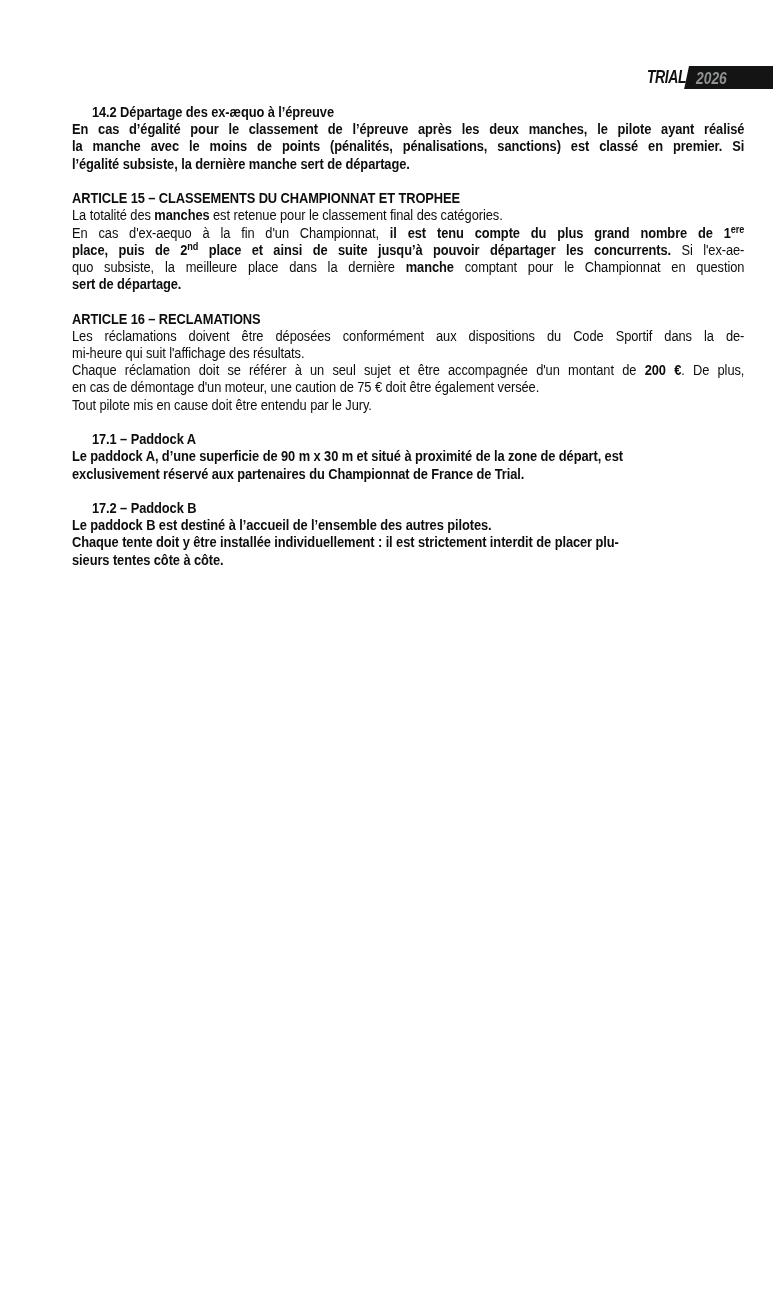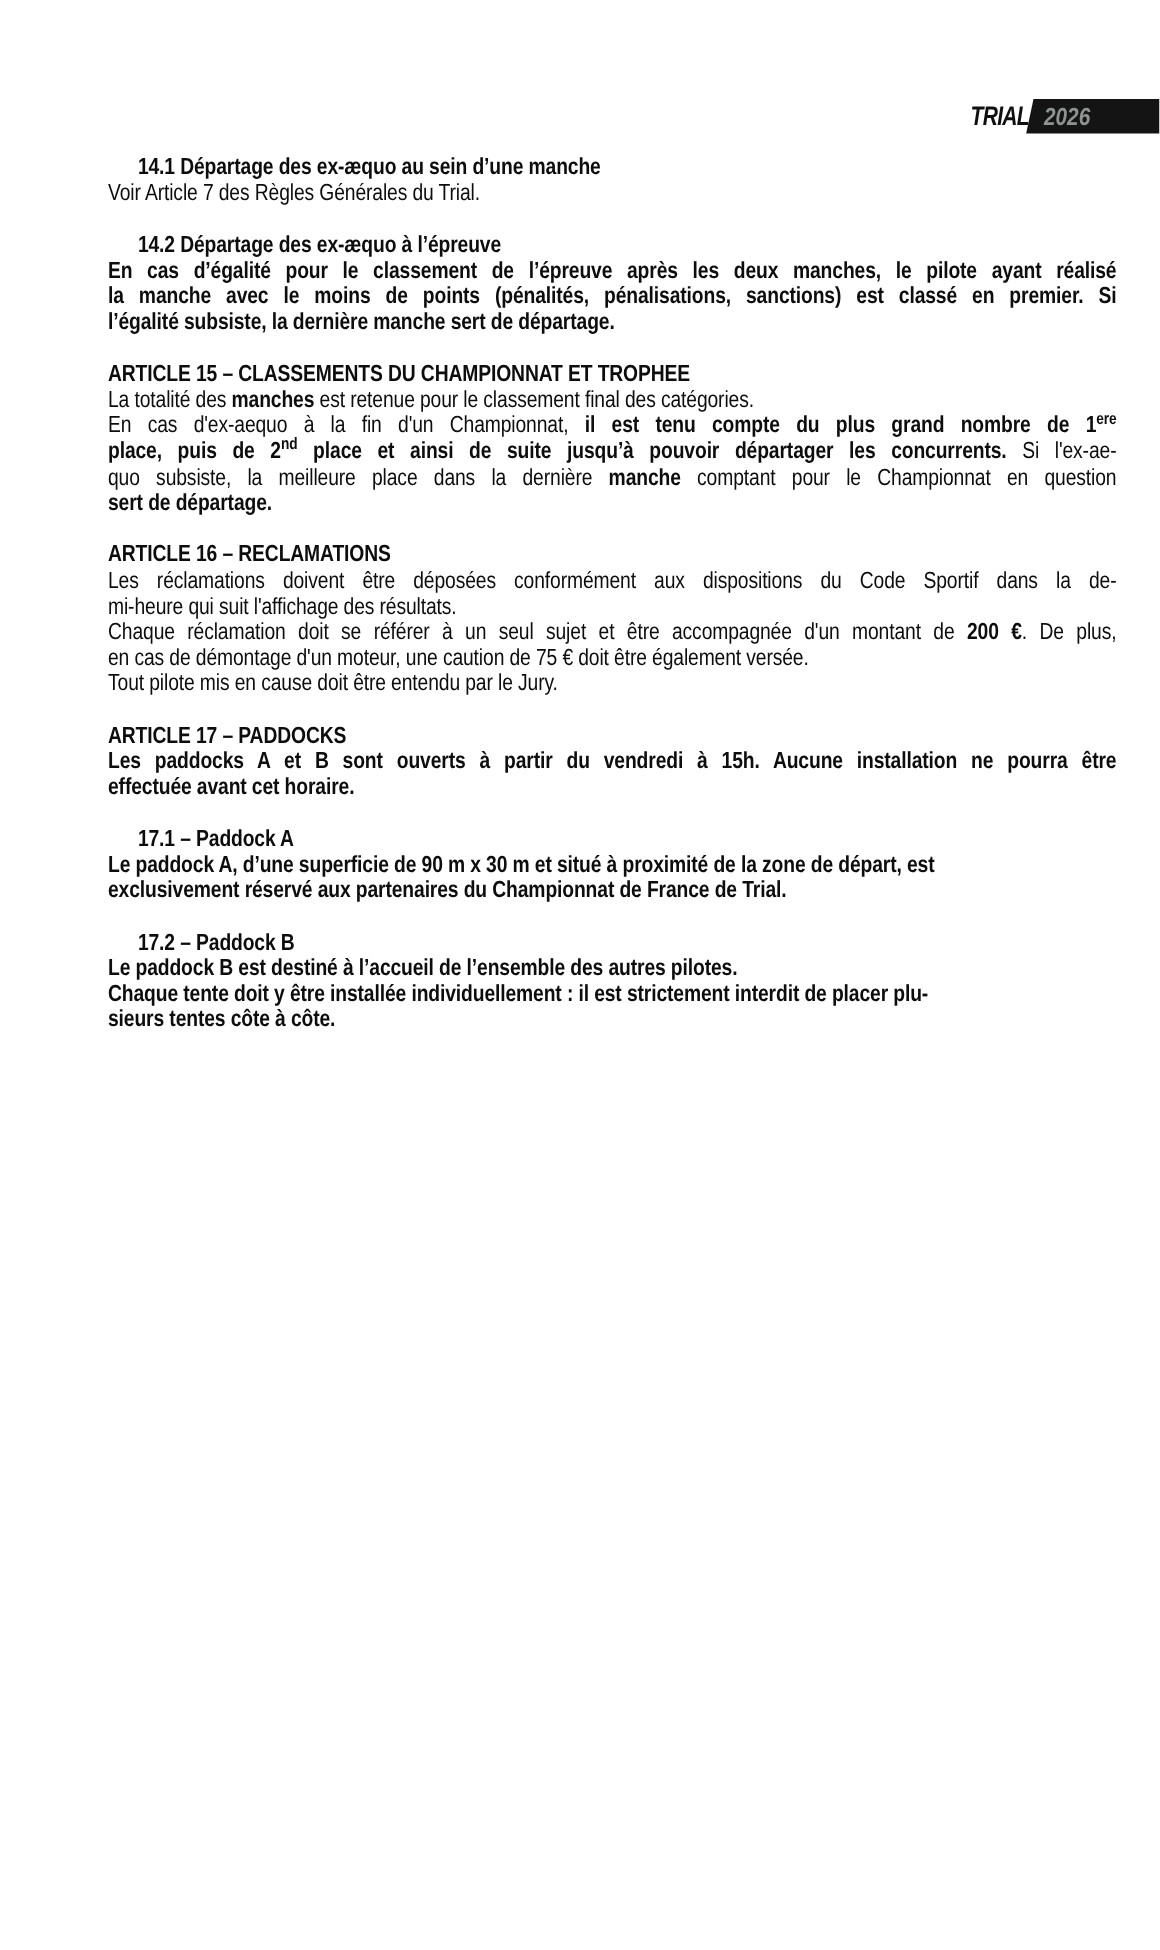--- a/index.html
+++ b/index.html
@@ -46,24 +46,20 @@
 <body>
 
 <div class="page">
   <div>
     <div class="brand-trial">TRIAL</div>
     <div class="band" style="background: rgb(20, 20, 20);"></div>
     <div class="band-year" style="color: rgb(141, 147, 144);">2026</div>
   </div>
 
   <div class="doc-body">
-      <div class="block block-section-14-1">
-        <div class="line indent"><span class="b">14.1 Départage des ex-æquo au sein d’une manche</span></div>
-        <div class="line"><span class="r">Voir Article 7 des Règles Générales du Trial.</span></div>
-      </div>
       <div class="block block-section-14-2">
         <div class="line indent"><span class="b">14.2 Départage des ex-æquo à l’épreuve</span></div>
         <div class="line justify"><span class="b">En cas d’égalité pour le classement de l’épreuve après les deux manches, le pilote ayant réalisé</span></div>
         <div class="line justify"><span class="b">la manche avec le moins de points (pénalités, pénalisations, sanctions) est classé en premier. Si</span></div>
         <div class="line"><span class="b">l’égalité subsiste, la dernière manche sert de départage.</span></div>
       </div>
       <div class="block block-article-15">
         <div class="line"><span class="b">ARTICLE 15 – CLASSEMENTS DU CHAMPIONNAT ET TROPHEE</span></div>
         <div class="line"><span class="r">La totalité des </span><span class="b">manches</span><span class="r"> est retenue pour le classement final des catégories.</span></div>
         <div class="line justify"><span class="r">En cas d'ex-aequo à la fin d'un Championnat, </span><span class="b">il est tenu compte du plus grand nombre de 1</span><sup class="b">ere</sup></div>
@@ -72,25 +68,20 @@
         <div class="line"><span class="b">sert de départage.</span></div>
       </div>
       <div class="block block-article-16">
         <div class="line"><span class="b">ARTICLE 16 – RECLAMATIONS</span></div>
         <div class="line justify"><span class="r">Les réclamations doivent être déposées conformément aux dispositions du Code Sportif dans la de-</span></div>
         <div class="line"><span class="r">mi-heure qui suit l'affichage des résultats.</span></div>
         <div class="line justify"><span class="r">Chaque réclamation doit se référer à un seul sujet et être accompagnée d'un montant de </span><span class="b">200 €</span><span class="r">. De plus,</span></div>
         <div class="line"><span class="r">en cas de démontage d'un moteur, une caution de 75 € doit être également versée.</span></div>
         <div class="line"><span class="r">Tout pilote mis en cause doit être entendu par le Jury.</span></div>
       </div>
-      <div class="block block-article-17">
-        <div class="line"><span class="b">ARTICLE 17 – PADDOCKS</span></div>
-        <div class="line justify"><span class="b">Les paddocks A et B sont ouverts à partir du vendredi à 15h. Aucune installation ne pourra être</span></div>
-        <div class="line"><span class="b">effectuée avant cet horaire.</span></div>
-      </div>
       <div class="block block-section-17-1">
         <div class="line indent"><span class="b">17.1 – Paddock A</span></div>
         <div class="line"><span class="b">Le paddock A, d’une superficie de 90 m x 30 m et situé à proximité de la zone de départ, est</span></div>
         <div class="line"><span class="b">exclusivement réservé aux partenaires du Championnat de France de Trial.</span></div>
       </div>
       <div class="block block-section-17-2">
         <div class="line indent"><span class="b">17.2 – Paddock B</span></div>
         <div class="line"><span class="b">Le paddock B est destiné à l’accueil de l’ensemble des autres pilotes.</span></div>
         <div class="line"><span class="b">Chaque tente doit y être installée individuellement : il est strictement interdit de placer plu-</span></div>
         <div class="line"><span class="b">sieurs tentes côte à côte.</span></div>

